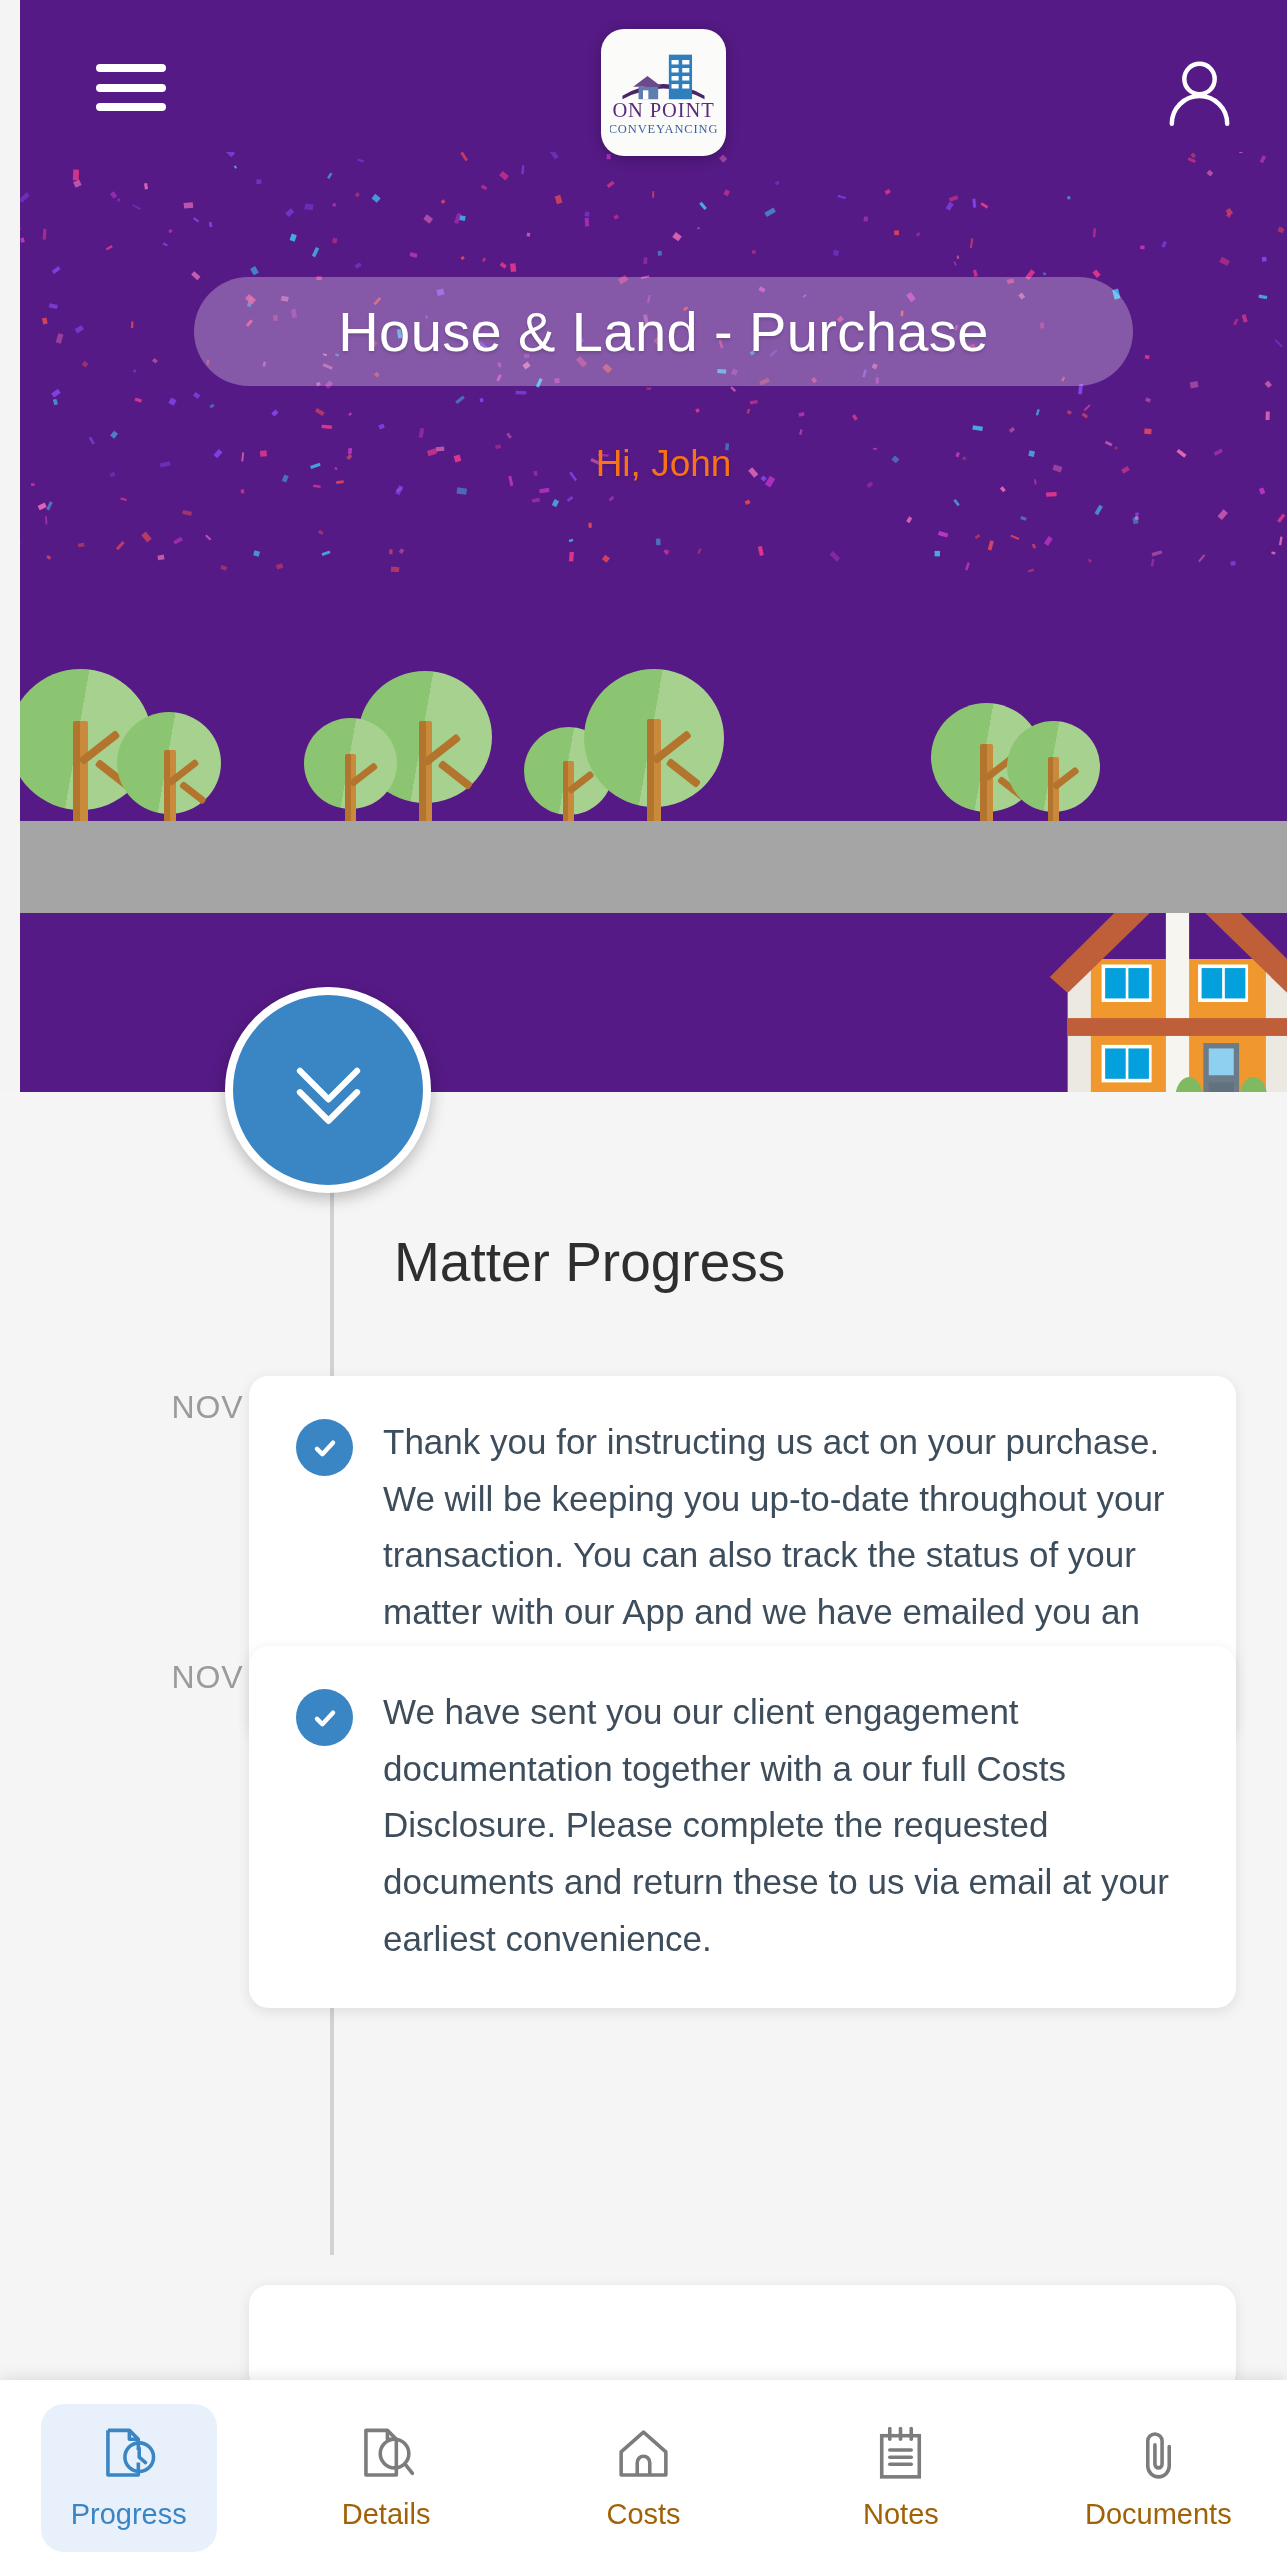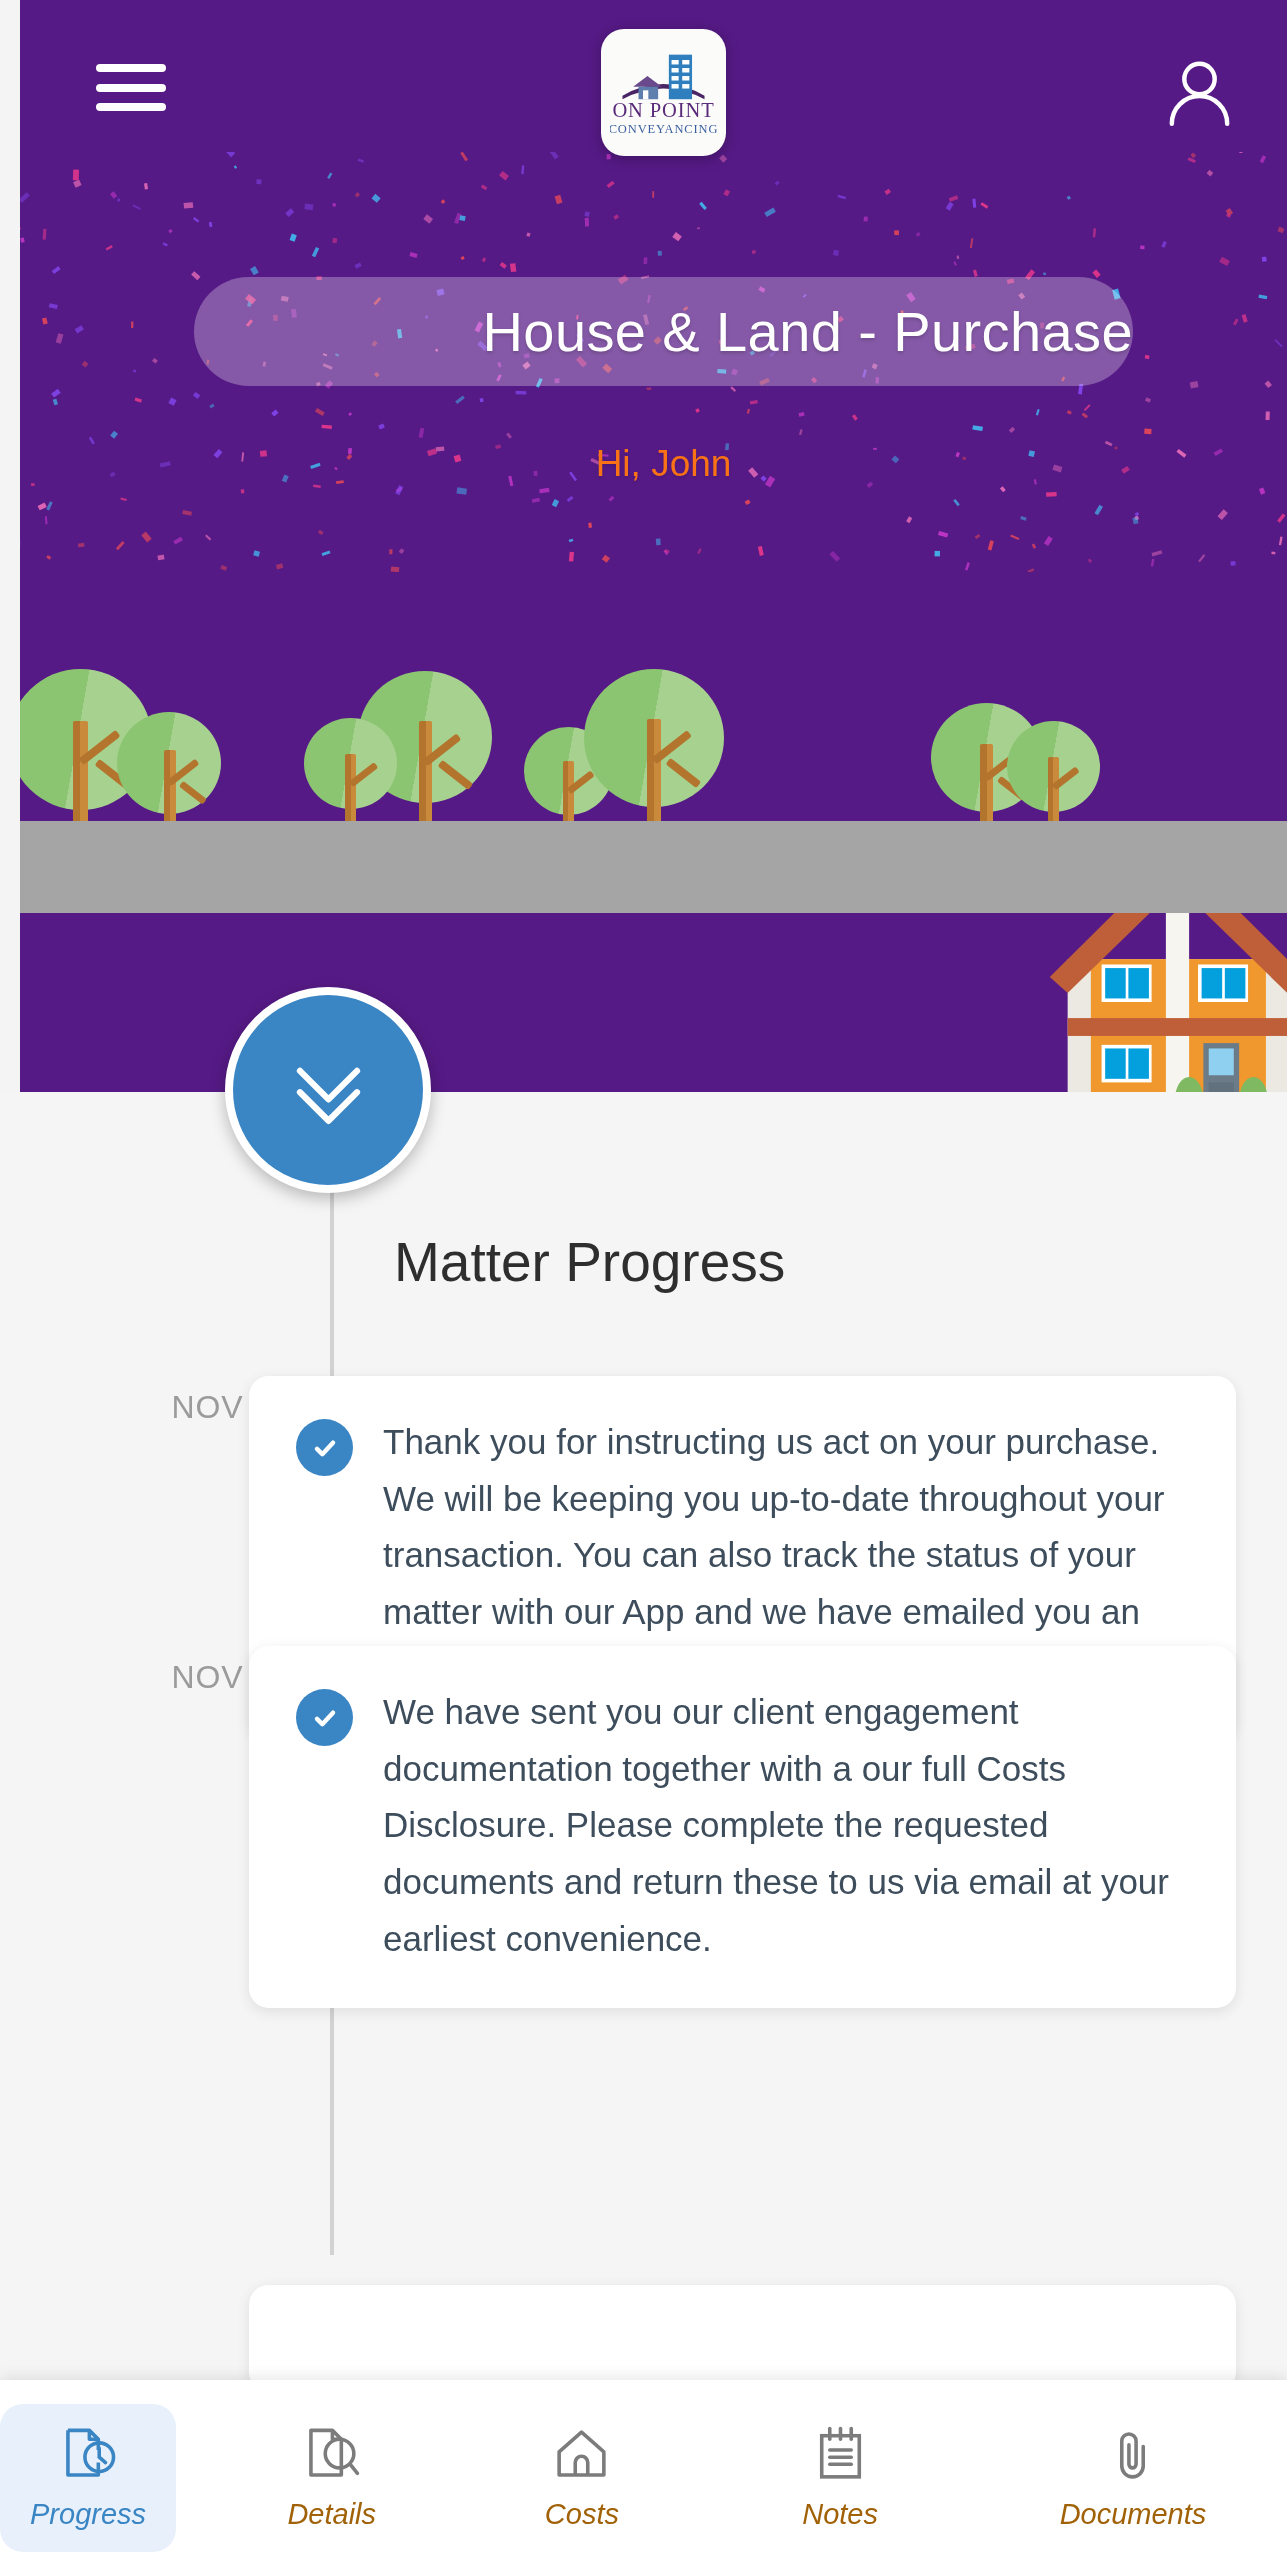--- a/index.html
+++ b/index.html
@@ -30,21 +30,21 @@
   .logo-badge {
     position:absolute; left:581px; top:29px; width:125px; height:127px;
     background:#fbfbf9; border-radius:23px; box-shadow:0 2.7px 12.5px rgba(0,0,0,.28);
     display:flex; align-items:center; justify-content:center; cursor:pointer;
   }
   .profile-icon { position:absolute; right:70px; top:54px; width:75px; height:75px; cursor:pointer; }
 
   .title-pill {
     position:absolute; left:174px; top:277px; width:939px; height:109px;
     background:rgba(255,255,255,.28); border-radius:55px;
-    display:flex; align-items:center; justify-content:flex-end; z-index:5;
+    display:flex; align-items:center; justify-content:center; z-index:5;
   }
   .title-pill span {
     color:#fff; font-size:56px; font-weight:400; letter-spacing:0.4px;
     text-shadow:0 1.8px 3.6px rgba(0,0,0,.18);
   }
   .greeting {
     position:absolute; left:0; top:443px; width:1287px; text-align:center;
     color:#f97316; font-size:37px; font-weight:400; z-index:5;
     text-shadow:0 1.8px 3.6px rgba(0,0,0,.15);
   }
@@ -106,21 +106,21 @@
   .tl-text { font-size:35px; line-height:1.62; color:#3d4d5c; }
 
   
   .bottomnav {
     position:absolute; left:0; bottom:0; width:1287px; height:196px;
     background:#fff; box-shadow:0 -2.7px 14.3px rgba(0,0,0,.10);
     display:flex; align-items:center; z-index:30;
   }
   .navitem {
     flex:1; height:196px; display:flex; flex-direction:column;
-    align-items:flex-start; justify-content:center; gap:12.5px; cursor:pointer;font-style:italic;
+    align-items:center; justify-content:center; gap:12.5px; cursor:pointer;
   }
   .navitem .navbox {
     display:flex; flex-direction:column; align-items:center; justify-content:center;
     gap:10.7px; padding:21.5px 30px; border-radius:23px;
   }
   .navitem.active .navbox { background:#e8f1fb; }
   .navlabel { font-size:29px; color:#a16207; }
   .navitem.active .navlabel { color:#3a85c4; }
 </style>
 </head>

